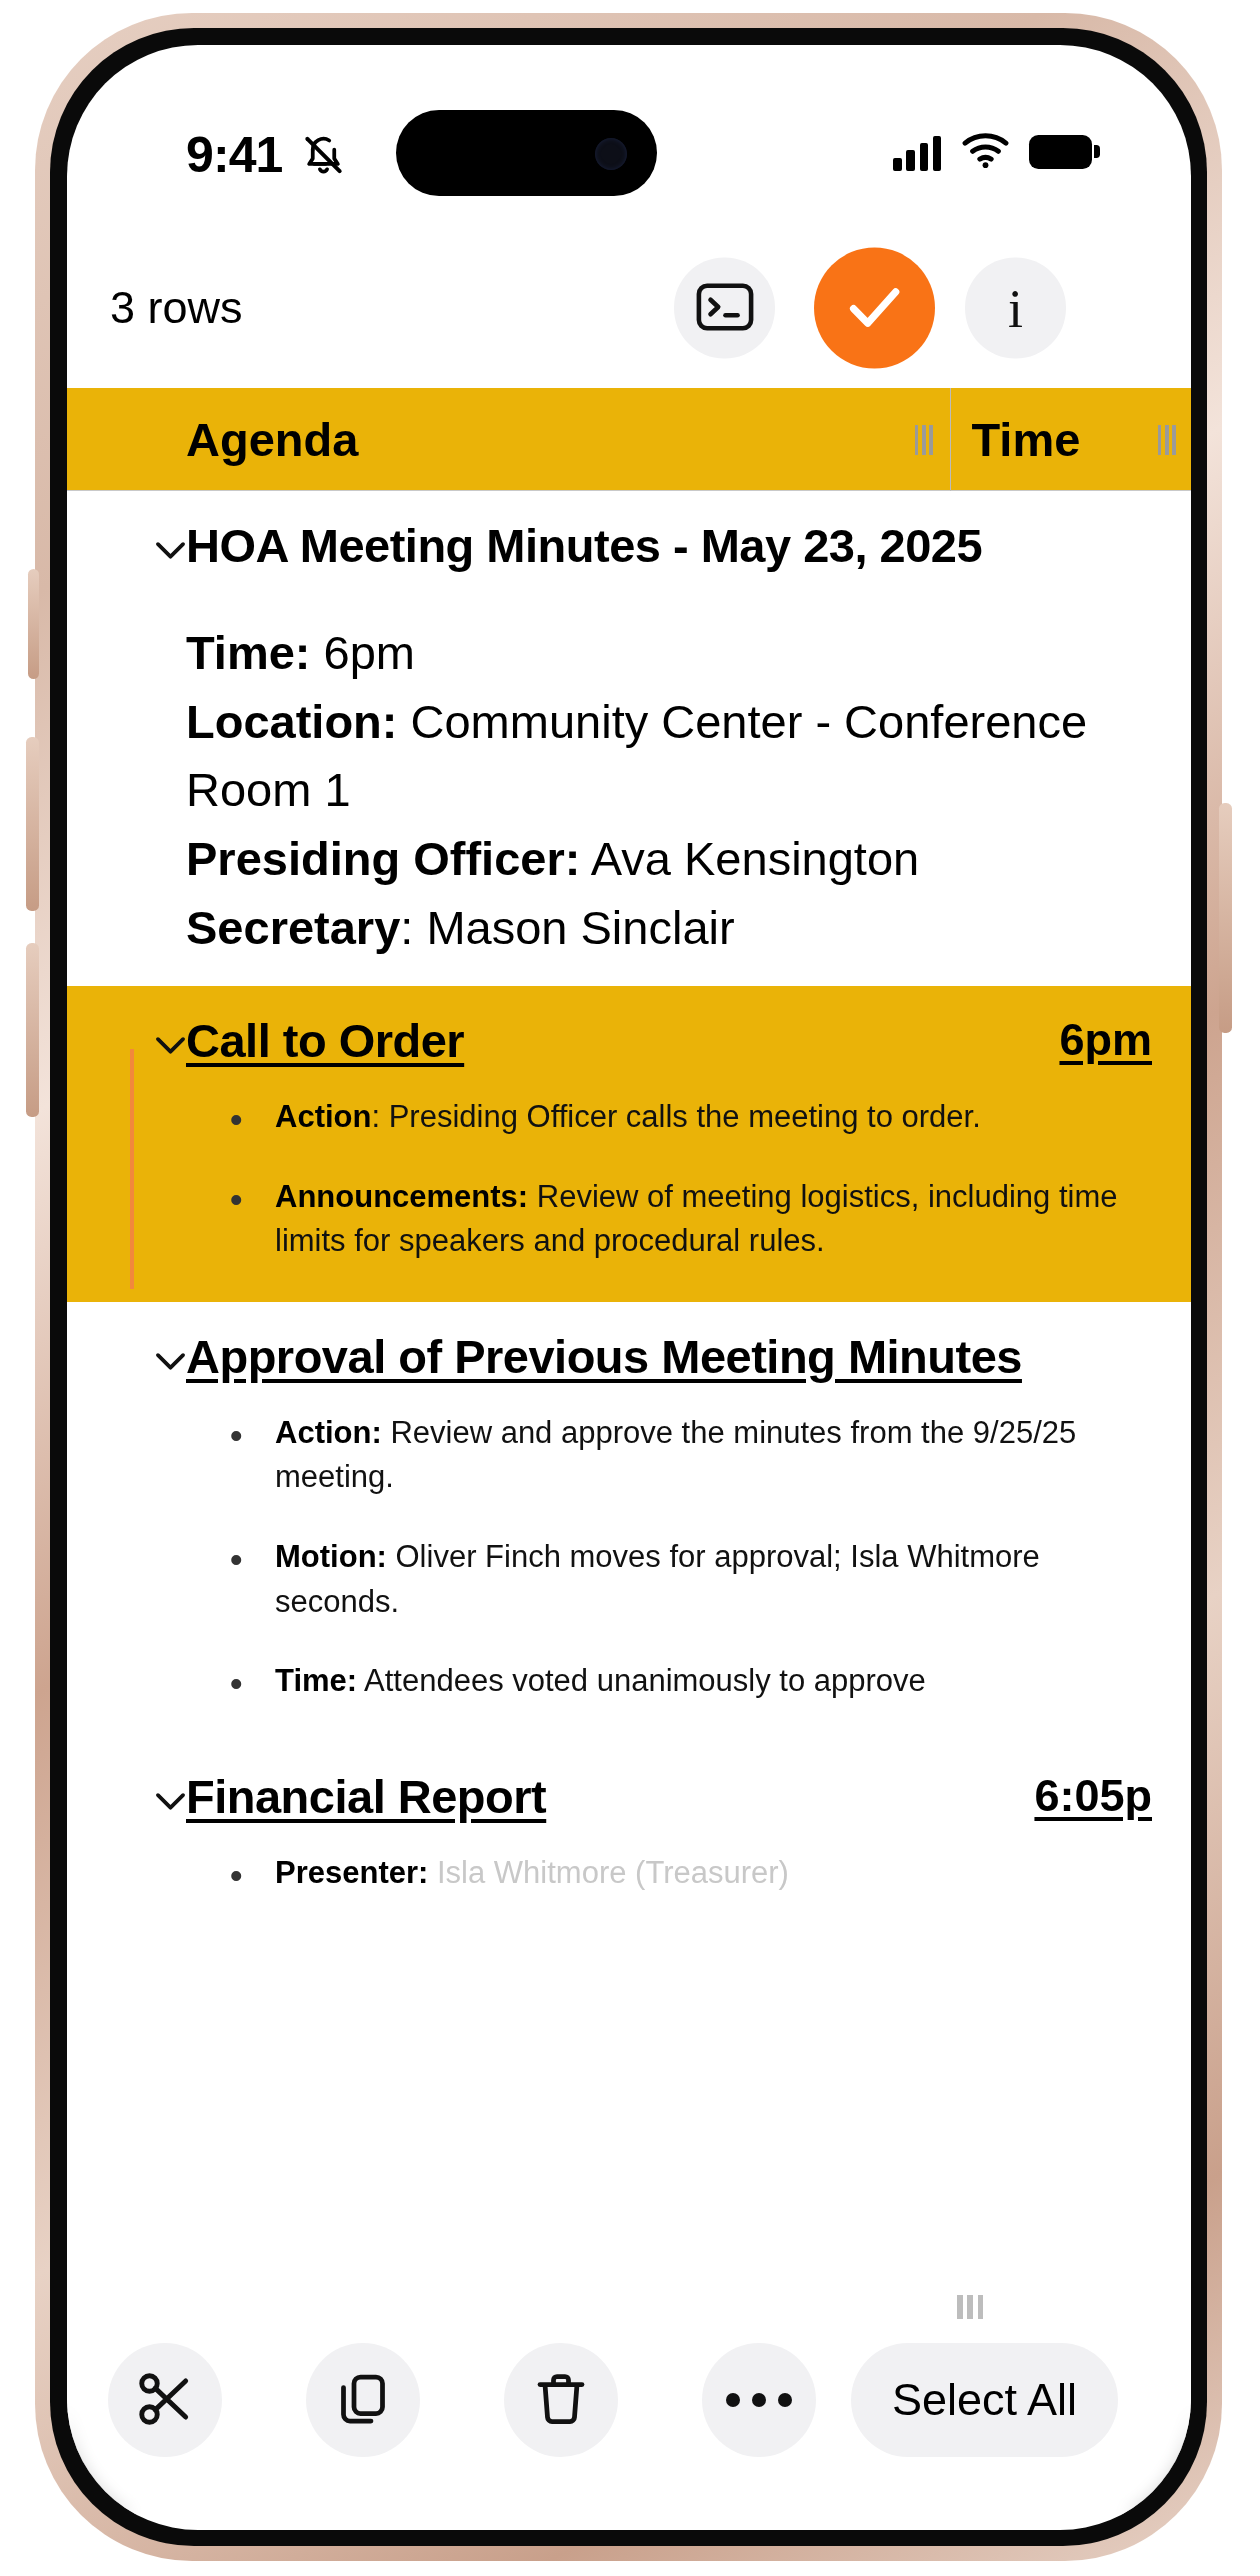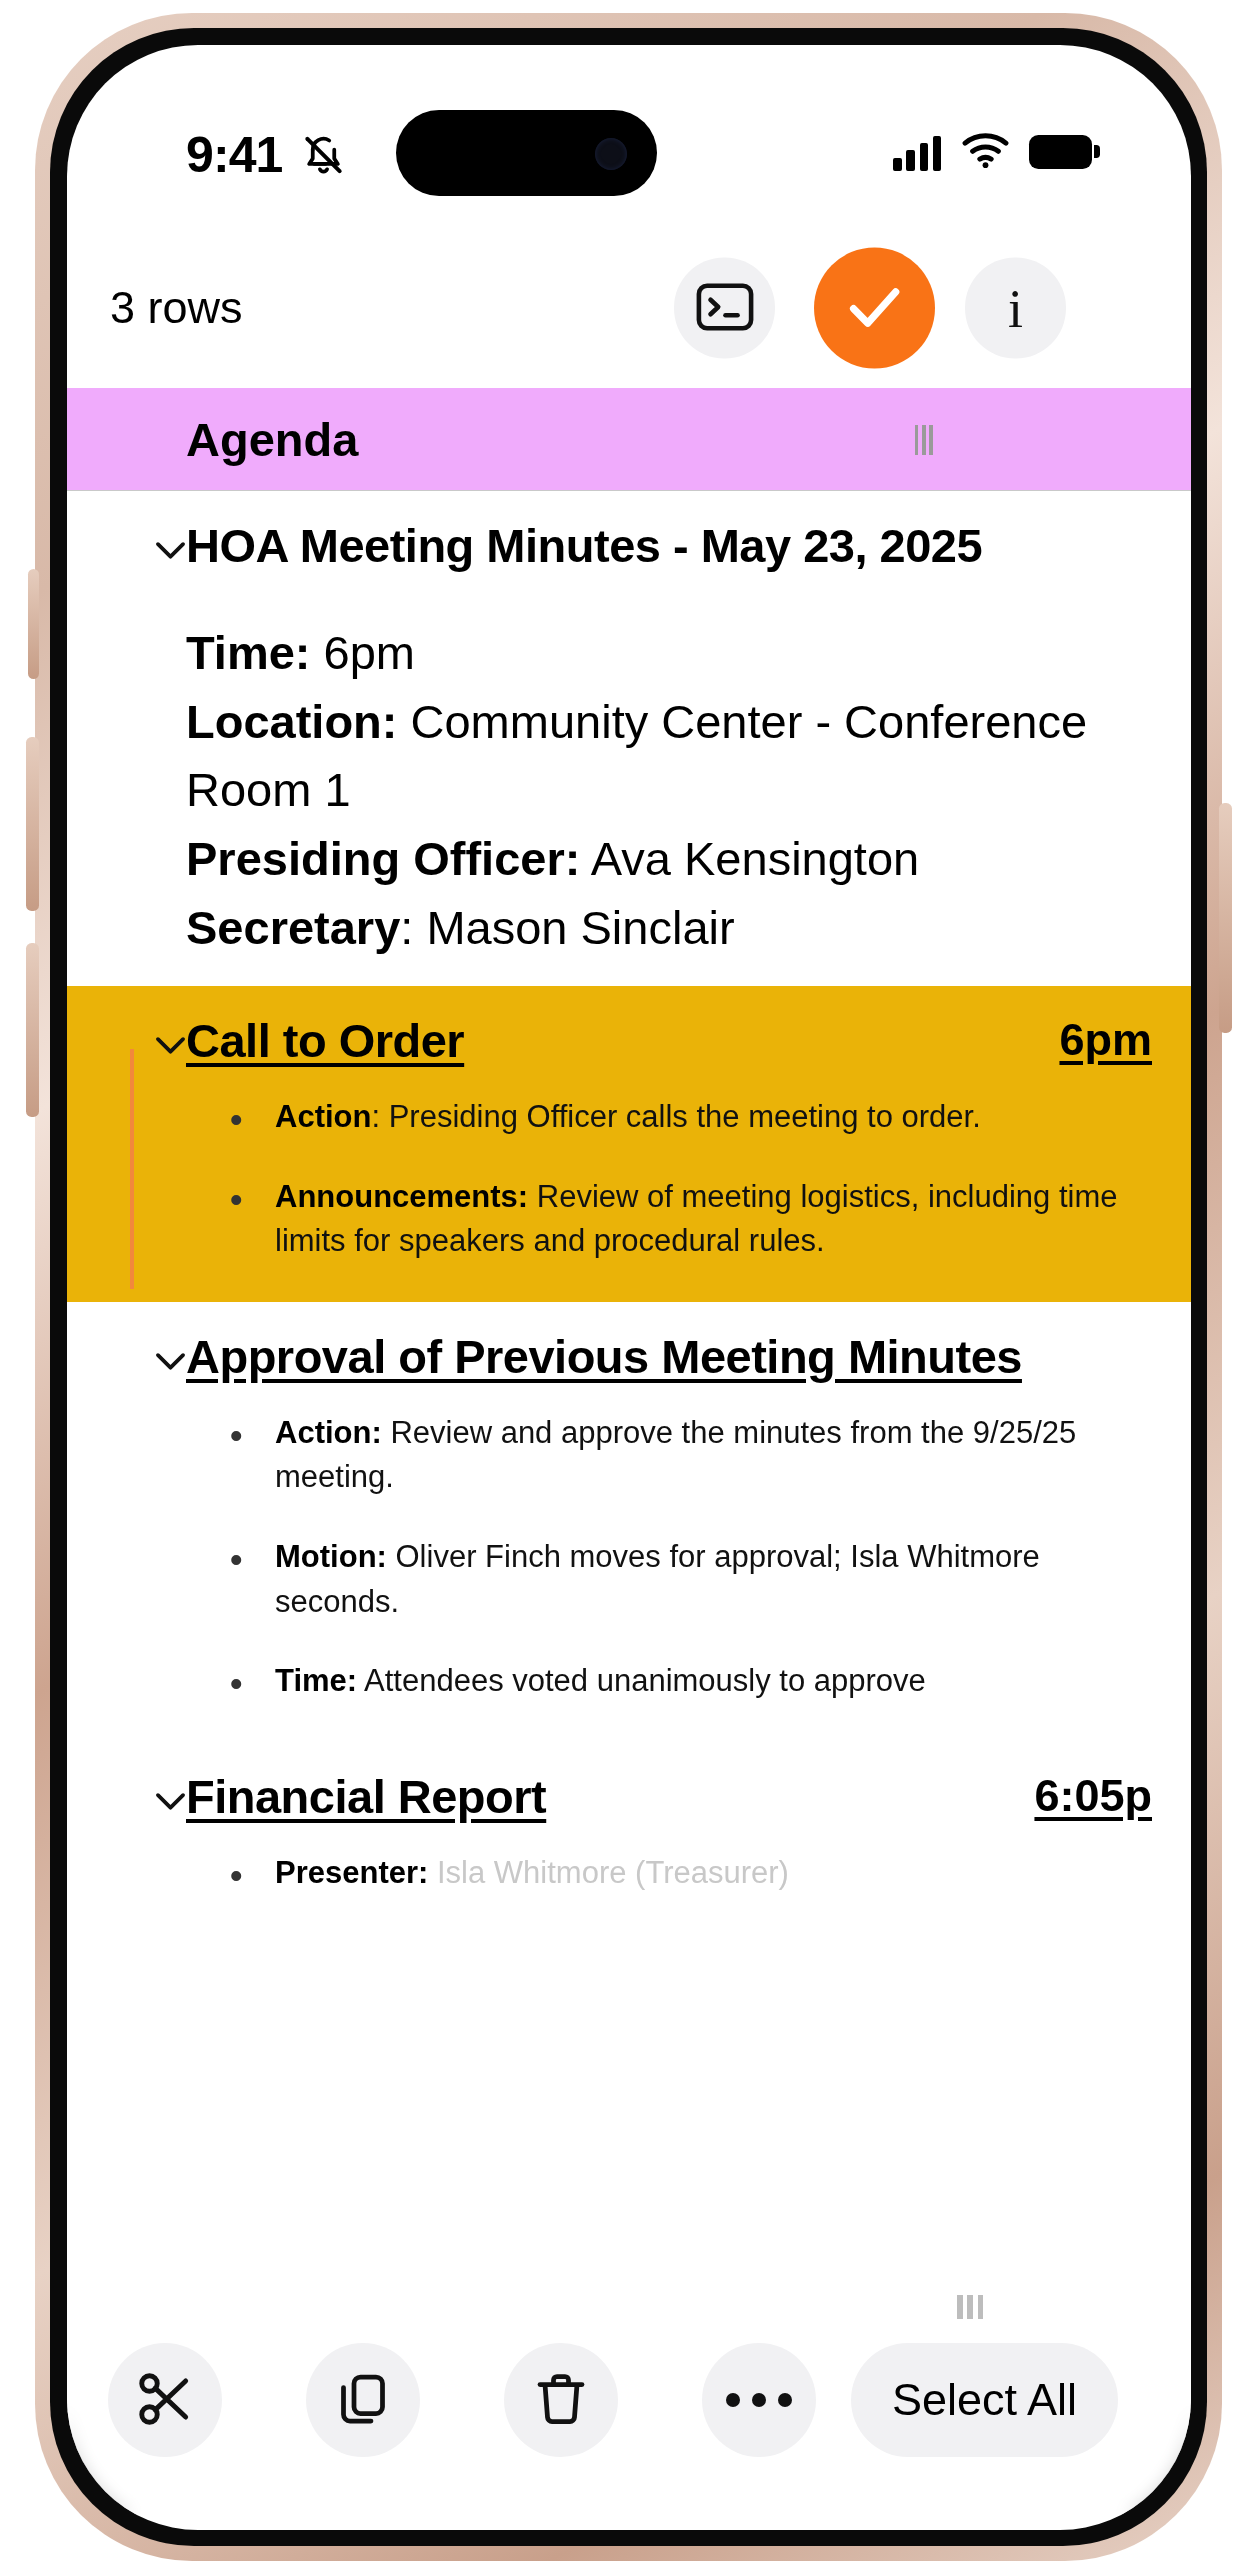--- a/index.html
+++ b/index.html
@@ -118,21 +118,21 @@
     width: 121px; height: 121px; border-radius: 61px;
     background: #f97316;
     display: flex; align-items: center; justify-content: center;
   }
   .info-glyph { font-size: 54px; font-family: "Liberation Serif", serif; color:#111; }
 
   
   .table-head {
     position: absolute; left: 0; top: 343px;
     width: 1124px; height: 103px;
-    background: #f0abfc;
+    background: #eab308;
     border-bottom: 1.9px solid #c9c9c9;
   }
   .th {
     position: absolute; top: 0; height: 103px;
     display: flex; align-items: center;
   }
   .th-agenda { left: 0; width: 881px; }
   .th-time { left: 883px; width: 241px; border-left: 1.9px solid #bcbcbc; }
   .th-label { font-size: 47px; font-weight: 700; color: #000; }
   .th-agenda .th-label { margin-left: 119px; }
@@ -296,20 +296,28 @@
 
     <div class="table-head">
       <div class="th th-agenda">
         <span class="th-label">Agenda</span>
         <span class="grip">
             <i></i>
             <i></i>
             <i></i>
           </span>
       </div>
+      <div class="th th-time">
+        <span class="th-label">Time</span>
+        <span class="grip">
+            <i></i>
+            <i></i>
+            <i></i>
+          </span>
+      </div>
     </div>
 
     <div class="content">
 
       <div class="row">
         <div class="chev">
           <svg viewBox="0 0 24 24" width="43" height="43">
               <path d="M5 9l7 7 7-7" fill="none" stroke="#111" stroke-width="2.1" stroke-linecap="round" stroke-linejoin="round"></path>
             </svg>
         </div>

